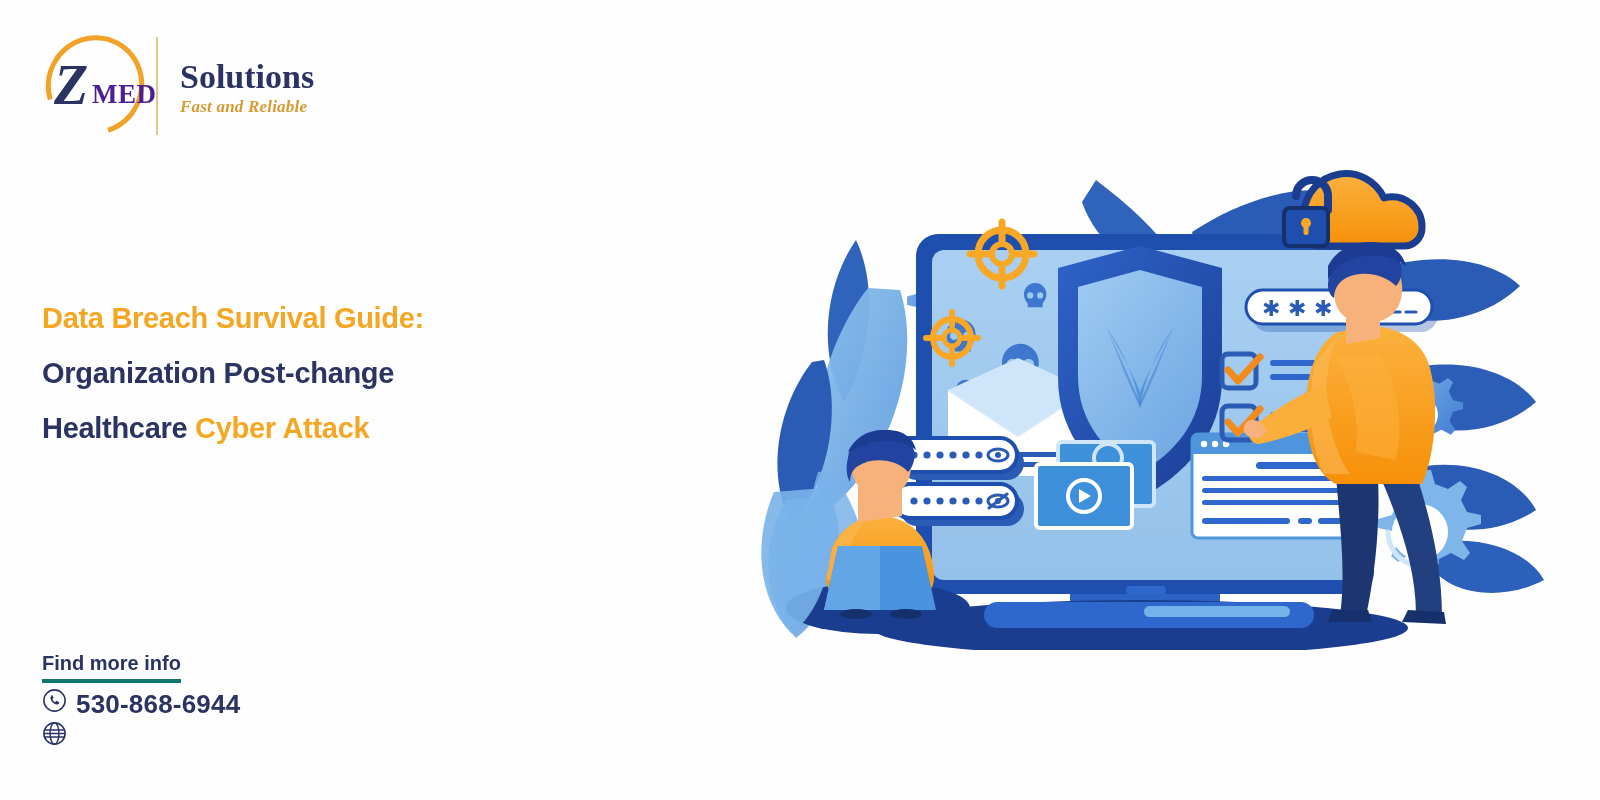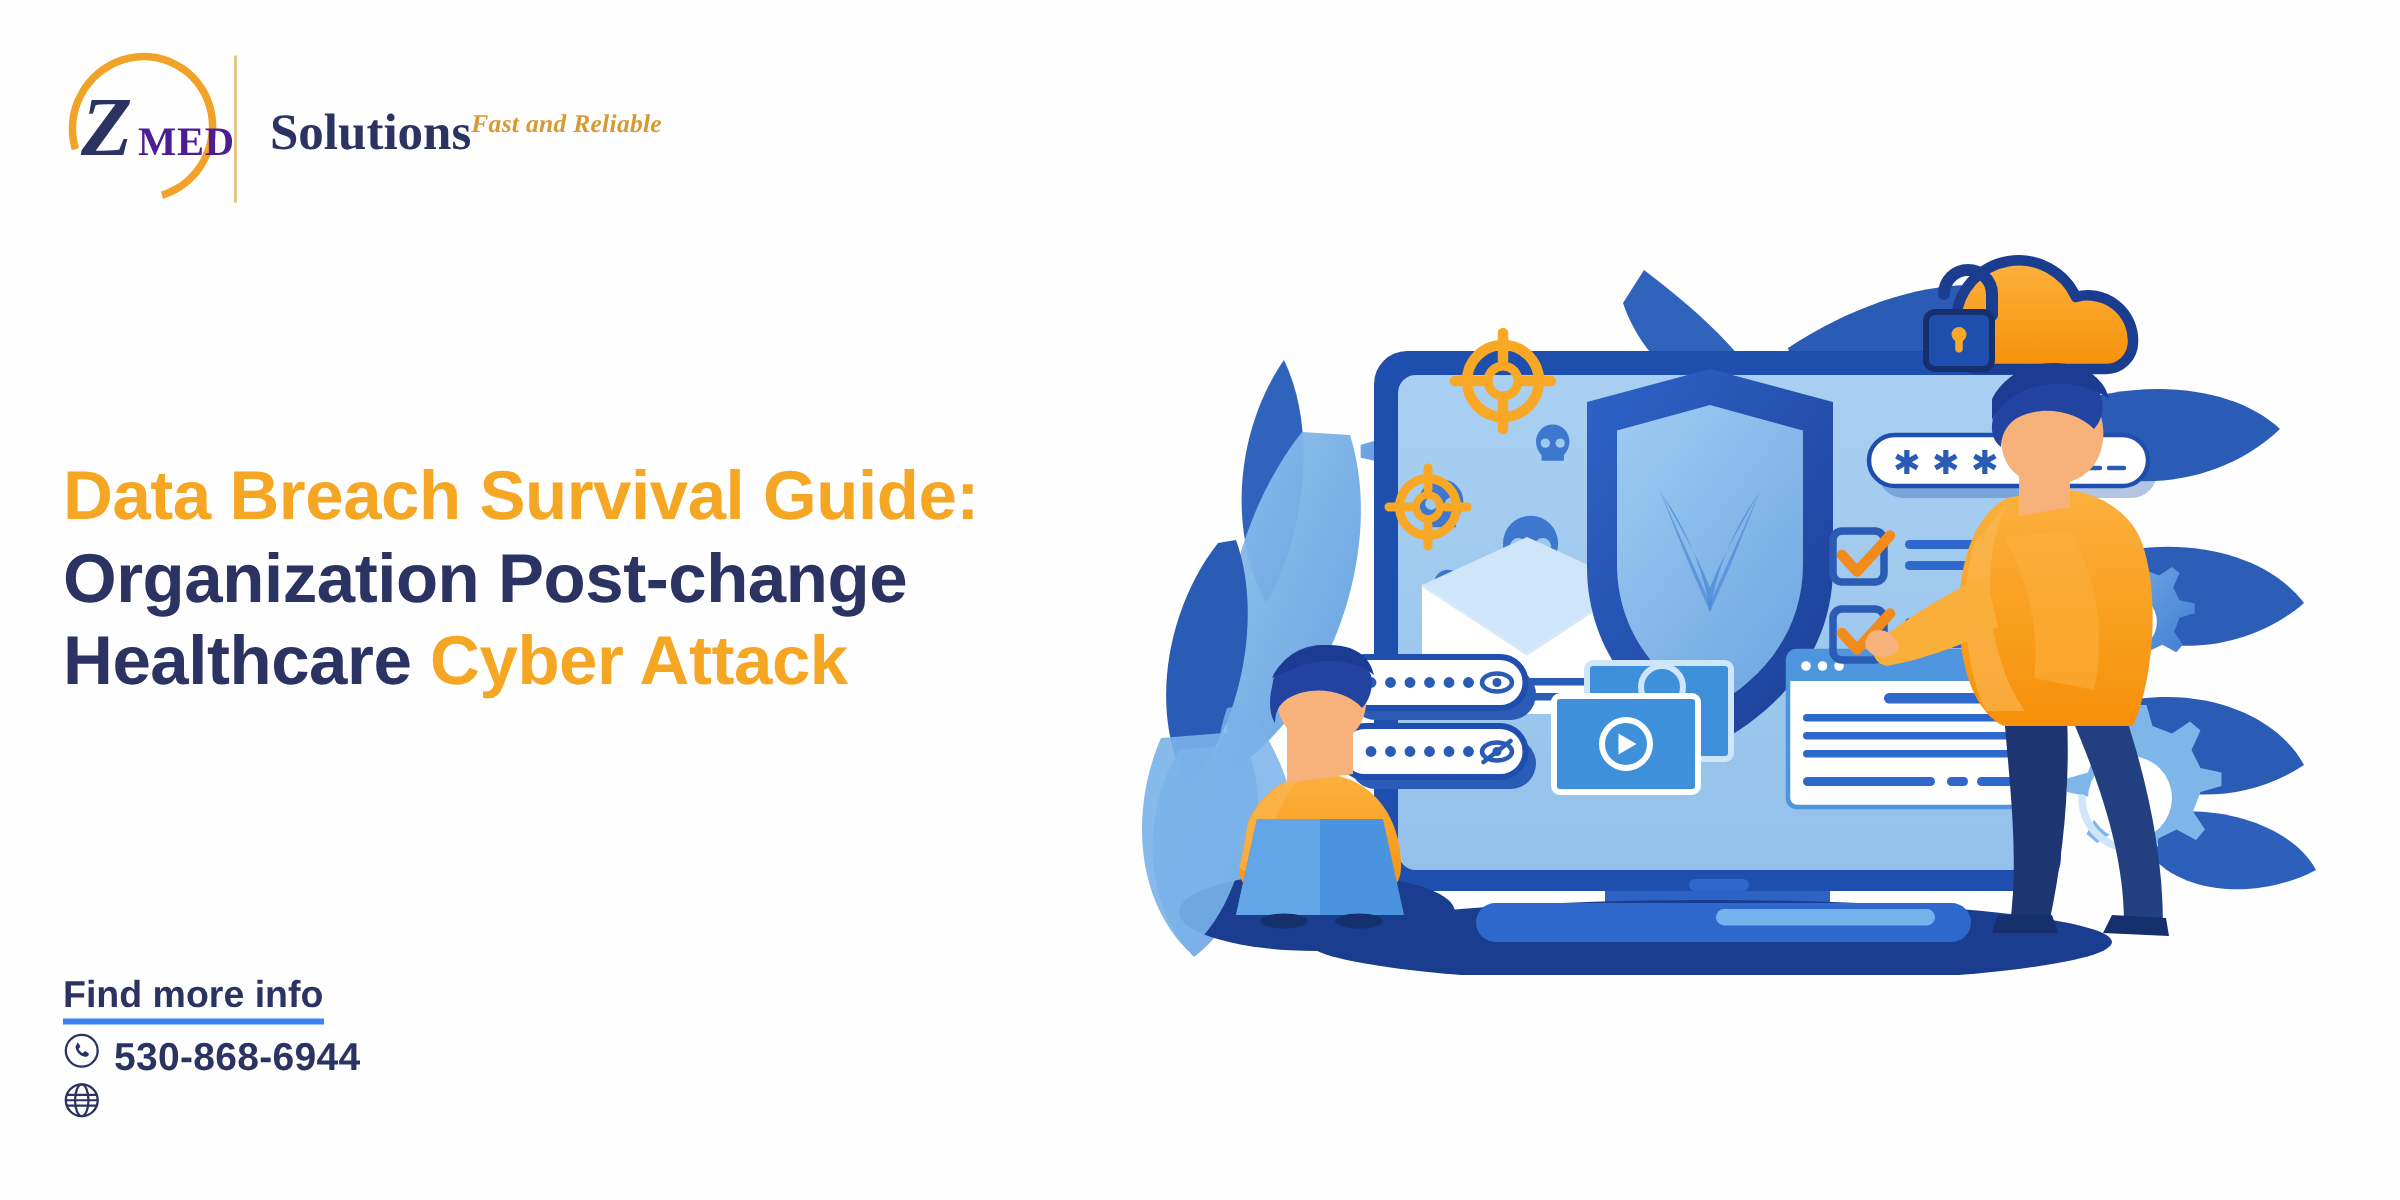--- a/index.html
+++ b/index.html
@@ -41,52 +41,52 @@
   .logo-med{
     position:absolute;left:52px;top:48px;
     font-family:"Liberation Serif", serif;
     font-weight:700;font-size:27px;line-height:1;
     color:#4c1d95;letter-spacing:0.5px;
   }
   .logo-divider{
     width:2px;height:98px;background:#E0C78C;
     margin:0 22px 0 6px;flex:0 0 auto;
   }
-  .logo-words{display:flex;flex-direction:row;justify-content:center;padding-top:6px;}
+  .logo-words{display:flex;flex-direction:column;justify-content:center;padding-top:6px;}
   .logo-solutions{
     font-family:"Liberation Serif", serif;
     font-weight:700;font-size:34px;line-height:1.05;
     color:#2A3362;letter-spacing:0px;
   }
   .logo-tagline{
     font-family:"Liberation Serif", serif;
     font-style:italic;font-weight:700;
     font-size:17px;line-height:1.2;color:#D79A33;
     margin-top:2px;letter-spacing:0.2px;
   }
 
   
   .headline{
     position:absolute;left:42px;top:272px;width:740px;
-    font-weight:700;font-size:46px;line-height:55px;
+    font-weight:700;font-size:29px;line-height:55px;
     letter-spacing:-0.3px;
     color:#2A3362;
   }
   .headline .hl-accent{color:#F5A623;}
   .headline .hl-line{display:block;white-space:nowrap;}
 
   
   .contact{
     position:absolute;left:42px;top:648px;
     color:#2A3362;
   }
   .contact-title{
     display:inline-block;
-    font-weight:700;font-size:25px;line-height:30px;
-    border-bottom:4px solid #3b82f6;
+    font-weight:700;font-size:20px;line-height:30px;
+    border-bottom:4px solid #0f766e;
     padding-bottom:1px;margin-bottom:5px;
   }
   .contact-row{
     display:flex;align-items:center;gap:9px;
     font-weight:700;font-size:26px;line-height:33px;
     letter-spacing:0.2px;
   }
   .contact-row .ci{flex:0 0 auto;display:block;}
 
   

